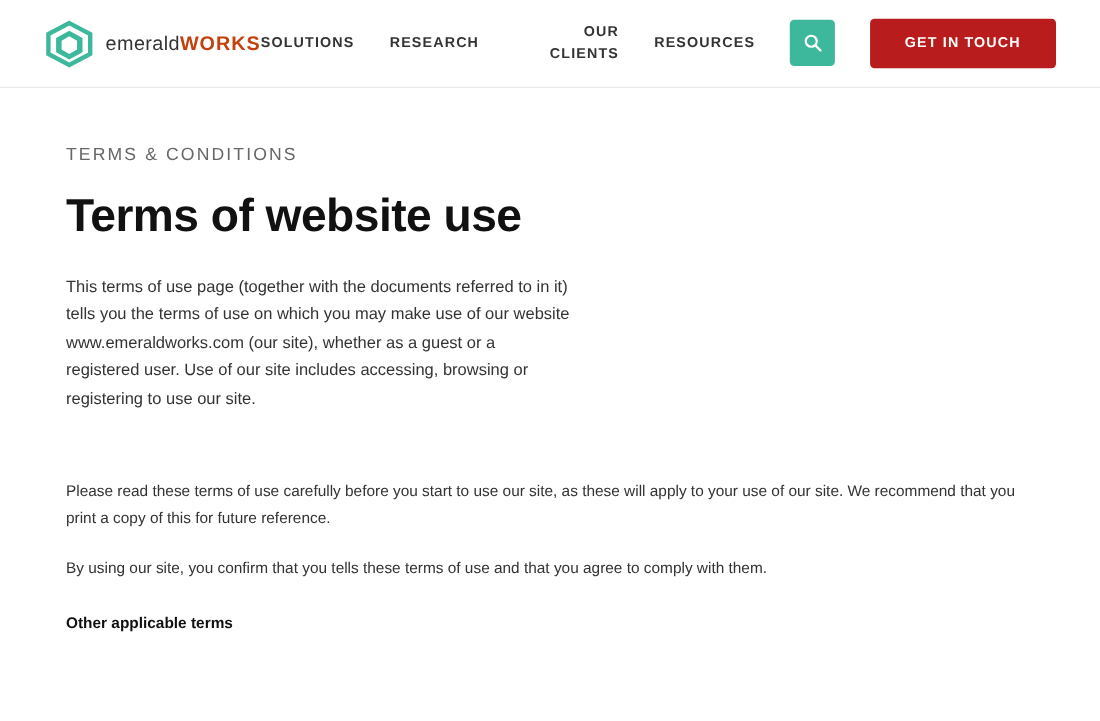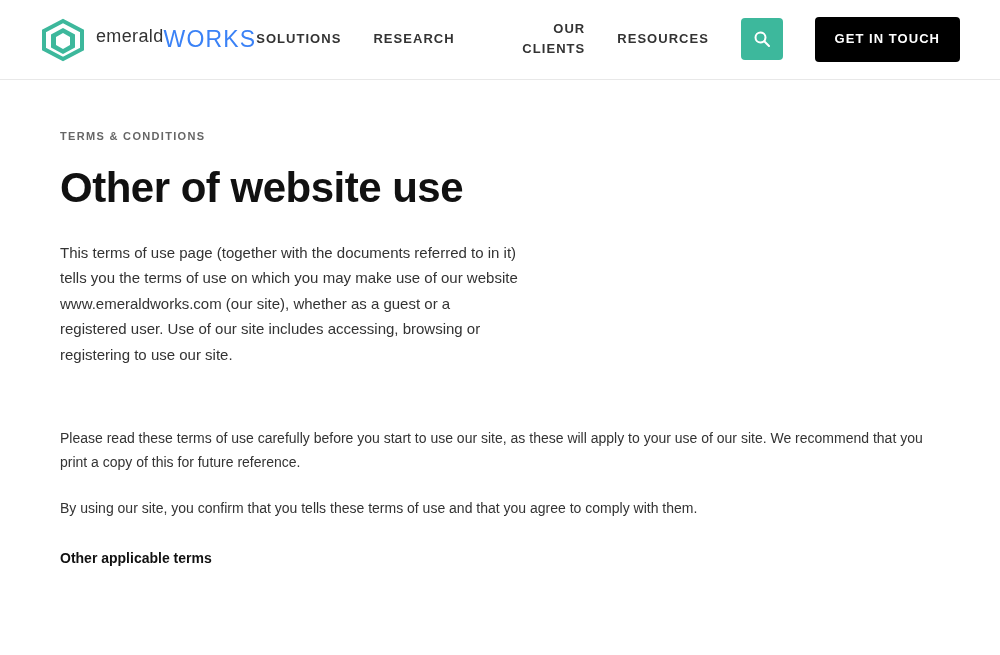--- a/index.html
+++ b/index.html
@@ -46,23 +46,23 @@
     }
 
     .logo-emerald {
       font-size: 18px;
       font-weight: 400;
       color: #333333;
       letter-spacing: 0.02em;
     }
 
     .logo-works {
-      font-size: 23px;
-      font-weight: 400;
-      color: #3b82f6;
+      font-size: 18px;
+      font-weight: 700;
+      color: #c2410c;
       letter-spacing: 0.05em;
     }
 
     nav {
       display: flex;
       align-items: center;
       gap: 32px;
       margin-left: auto;
       text-align: right;
     }
@@ -87,44 +87,44 @@
       border-radius: 4px;
       cursor: pointer;
       color: white;
       font-size: 16px;
     }
 
     .get-in-touch-btn {
       display: flex;
       align-items: center;
       justify-content: center;
-      padding: 12px 20px;
-      background: #000000;
+      padding: 12px 32px;
+      background: #b91c1c;
       color: #ffffff;
       border: none;
       border-radius: 4px;
       font-size: 13px;
       font-weight: 700;
       letter-spacing: 0.08em;
       text-transform: uppercase;
       cursor: pointer;
       text-decoration: none;
       white-space: nowrap;
     }
 
     
     main {
       max-width: 960px;
       margin: 0 auto;
       padding: 48px 40px 60px 40px;
     }
 
     .breadcrumb {
-      font-size: 11px;
-      font-weight: 700;
+      font-size: 16px;
+      font-weight: 400;
       letter-spacing: 0.12em;
       text-transform: uppercase;
       color: #666666;
       margin-bottom: 18px;
     }
 
     h1.page-title {
       font-size: 42px;
       font-weight: 800;
       color: #111111;
@@ -186,21 +186,21 @@
       </svg>
     </button>
 
     <a class="get-in-touch-btn" href="#">GET IN TOUCH</a>
   </nav>
 </header>
 
 <main>
   <div class="breadcrumb">TERMS &amp; CONDITIONS</div>
 
-  <h1 class="page-title">Other of website use</h1>
+  <h1 class="page-title">Terms of website use</h1>
 
   <p class="intro-paragraph">This terms of use page (together with the documents referred to in it) tells you the terms of use on which you may make use of our website www.emeraldworks.com (our site), whether as a guest or a registered user. Use of our site includes accessing, browsing or registering to use our site.</p>
 
   <p class="body-text">Please read these terms of use carefully before you start to use our site, as these will apply to your use of our site. We recommend that you print a copy of this for future reference.</p>
 
   <p class="body-text">By using our site, you confirm that you tells these terms of use and that you agree to comply with them.</p>
 
 
   <p class="section-subheading">Other applicable terms</p>
 </main>

